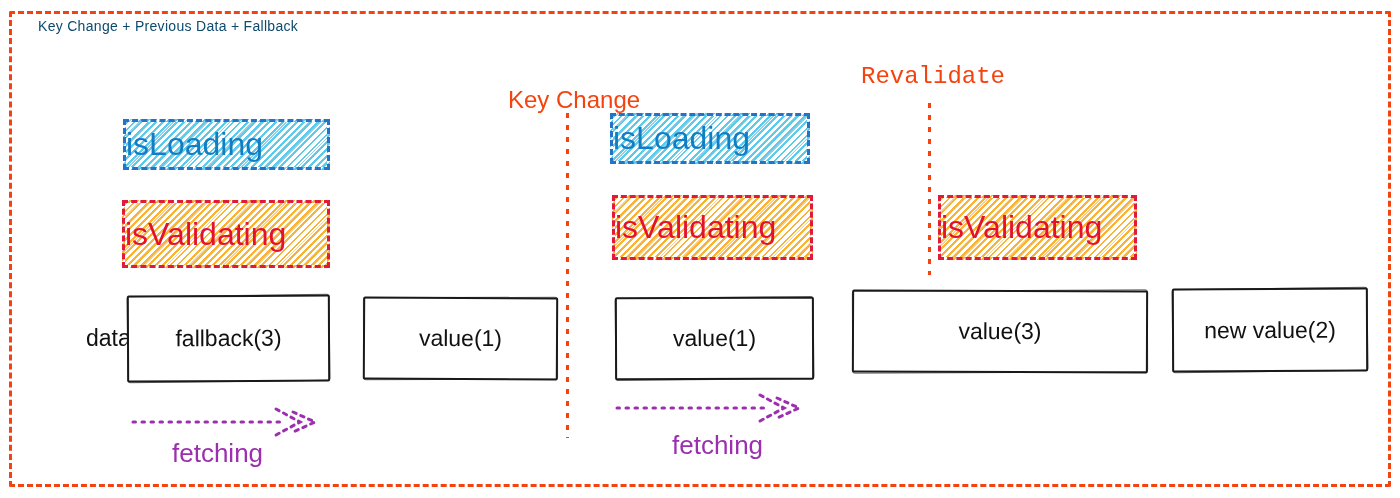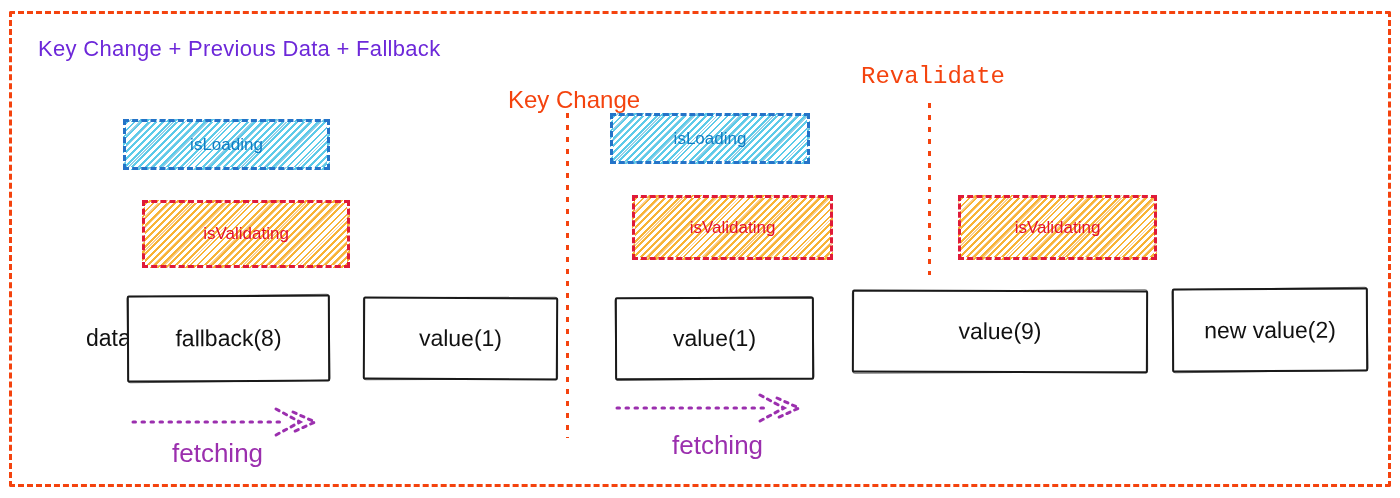--- a/index.html
+++ b/index.html
@@ -2,37 +2,37 @@
 <html><head>
 <meta charset="utf-8">
 <style>
   html,body{margin:0;padding:0;background:#ffffff;}
   body{font-family:"Liberation Sans","DejaVu Sans",sans-serif;}
   #stage{position:relative;width:1400px;height:498px;background:#fff;overflow:hidden;}
 
   .frame{position:absolute;left:9px;top:11px;width:1376px;height:470px;
          border:3px dashed #f4430e;border-radius:2px;}
 
-  .title{position:absolute;left:38px;top:36px;font-size:22px;color:#6d28d9;letter-spacing:.3px;}
+  .title{position:absolute;left:38px;top:18px;font-size:14px;color:#0c4a6e;letter-spacing:.3px;}
 
   .event-label{position:absolute;font-size:24px;color:#f4430e;}
 
   .vline{position:absolute;width:3px;
          background-image:repeating-linear-gradient(to bottom,#f4430e 0 5px,rgba(0,0,0,0) 5px 12px);}
 
-  .hatch{position:absolute;display:flex;align-items:center;justify-content:center;
-         font-size:17px;box-sizing:border-box;}
+  .hatch{position:absolute;display:flex;align-items:center;
+         font-size:32px;box-sizing:border-box;}
   .hatch.blue{border:3px dashed #2473c8;color:#117dc4;
       background:
         repeating-linear-gradient(135deg,rgba(85,200,232,.95) 0 2px,rgba(255,255,255,0) 2px 5px),
         repeating-linear-gradient(135deg,rgba(25,150,200,.45) 1px 2px,rgba(255,255,255,0) 2px 9px);}
   .hatch.orange{border:3px dashed #e01a38;color:#e3112e;
       background:
         repeating-linear-gradient(135deg,rgba(248,176,44,.95) 0 2px,rgba(255,255,255,0) 2px 5px),
-        repeating-linear-gradient(135deg,rgba(238,150,20,.45) 1px 2px,rgba(255,255,255,0) 2px 9px); margin-left: 20px;}
+        repeating-linear-gradient(135deg,rgba(238,150,20,.45) 1px 2px,rgba(255,255,255,0) 2px 9px);}
 
   .data-label{position:absolute;left:38px;top:325px;font-size:23px;color:#111;margin-left:48px;}
 
   .sketch-box{position:absolute;background:#fff;border:2.6px solid #1a1a1a;border-radius:2px;
       display:flex;align-items:center;justify-content:center;font-size:23px;color:#111;
       box-sizing:border-box;}
   .sketch-box::before{content:"";position:absolute;inset:-2px;
       border:1.5px solid rgba(25,25,25,.6);border-radius:3px;transform:rotate(-0.45deg);
       pointer-events:none;}
 
@@ -68,30 +68,30 @@
     <span>isValidating</span>
   </div>
 
   <div class="hatch orange" style="left:938px;top:195px;width:199px;height:65px;">
     <span>isValidating</span>
   </div>
 
   <div class="data-label">data:</div>
 
   <div class="sketch-box" style="left:127px;top:295px;width:203px;height:87px;transform:rotate(-0.25deg);">
-    <span>fallback(8)</span>
+    <span>fallback(3)</span>
   </div>
   <div class="sketch-box" style="left:363px;top:297px;width:195px;height:83px;transform:rotate(0.3deg);">
     <span>value(1)</span>
   </div>
   <div class="sketch-box" style="left:615px;top:297px;width:199px;height:83px;transform:rotate(-0.2deg);">
     <span>value(1)</span>
   </div>
   <div class="sketch-box" style="left:852px;top:290px;width:296px;height:83px;transform:rotate(0.2deg);">
-    <span>value(9)</span>
+    <span>value(3)</span>
   </div>
   <div class="sketch-box" style="left:1172px;top:288px;width:196px;height:84px;transform:rotate(-0.25deg);">
     <span>new value(2)</span>
   </div>
 
   <svg class="arrow" style="left:130px;top:404px;" width="200" height="36" viewBox="0 0 200 36">
     <line x1="3" y1="18" x2="156" y2="18" stroke="#9b2fae" stroke-width="3" stroke-dasharray="2.5 6.5" stroke-linecap="round"></line>
     <path d="M146 5 L170 18 L146 31" fill="none" stroke="#9b2fae" stroke-width="3" stroke-dasharray="3.5 5" stroke-linecap="round"></path>
     <path d="M163 8 L185 18 L163 28" fill="none" stroke="#9b2fae" stroke-width="3" stroke-dasharray="3.5 5" stroke-linecap="round"></path>
   </svg>

